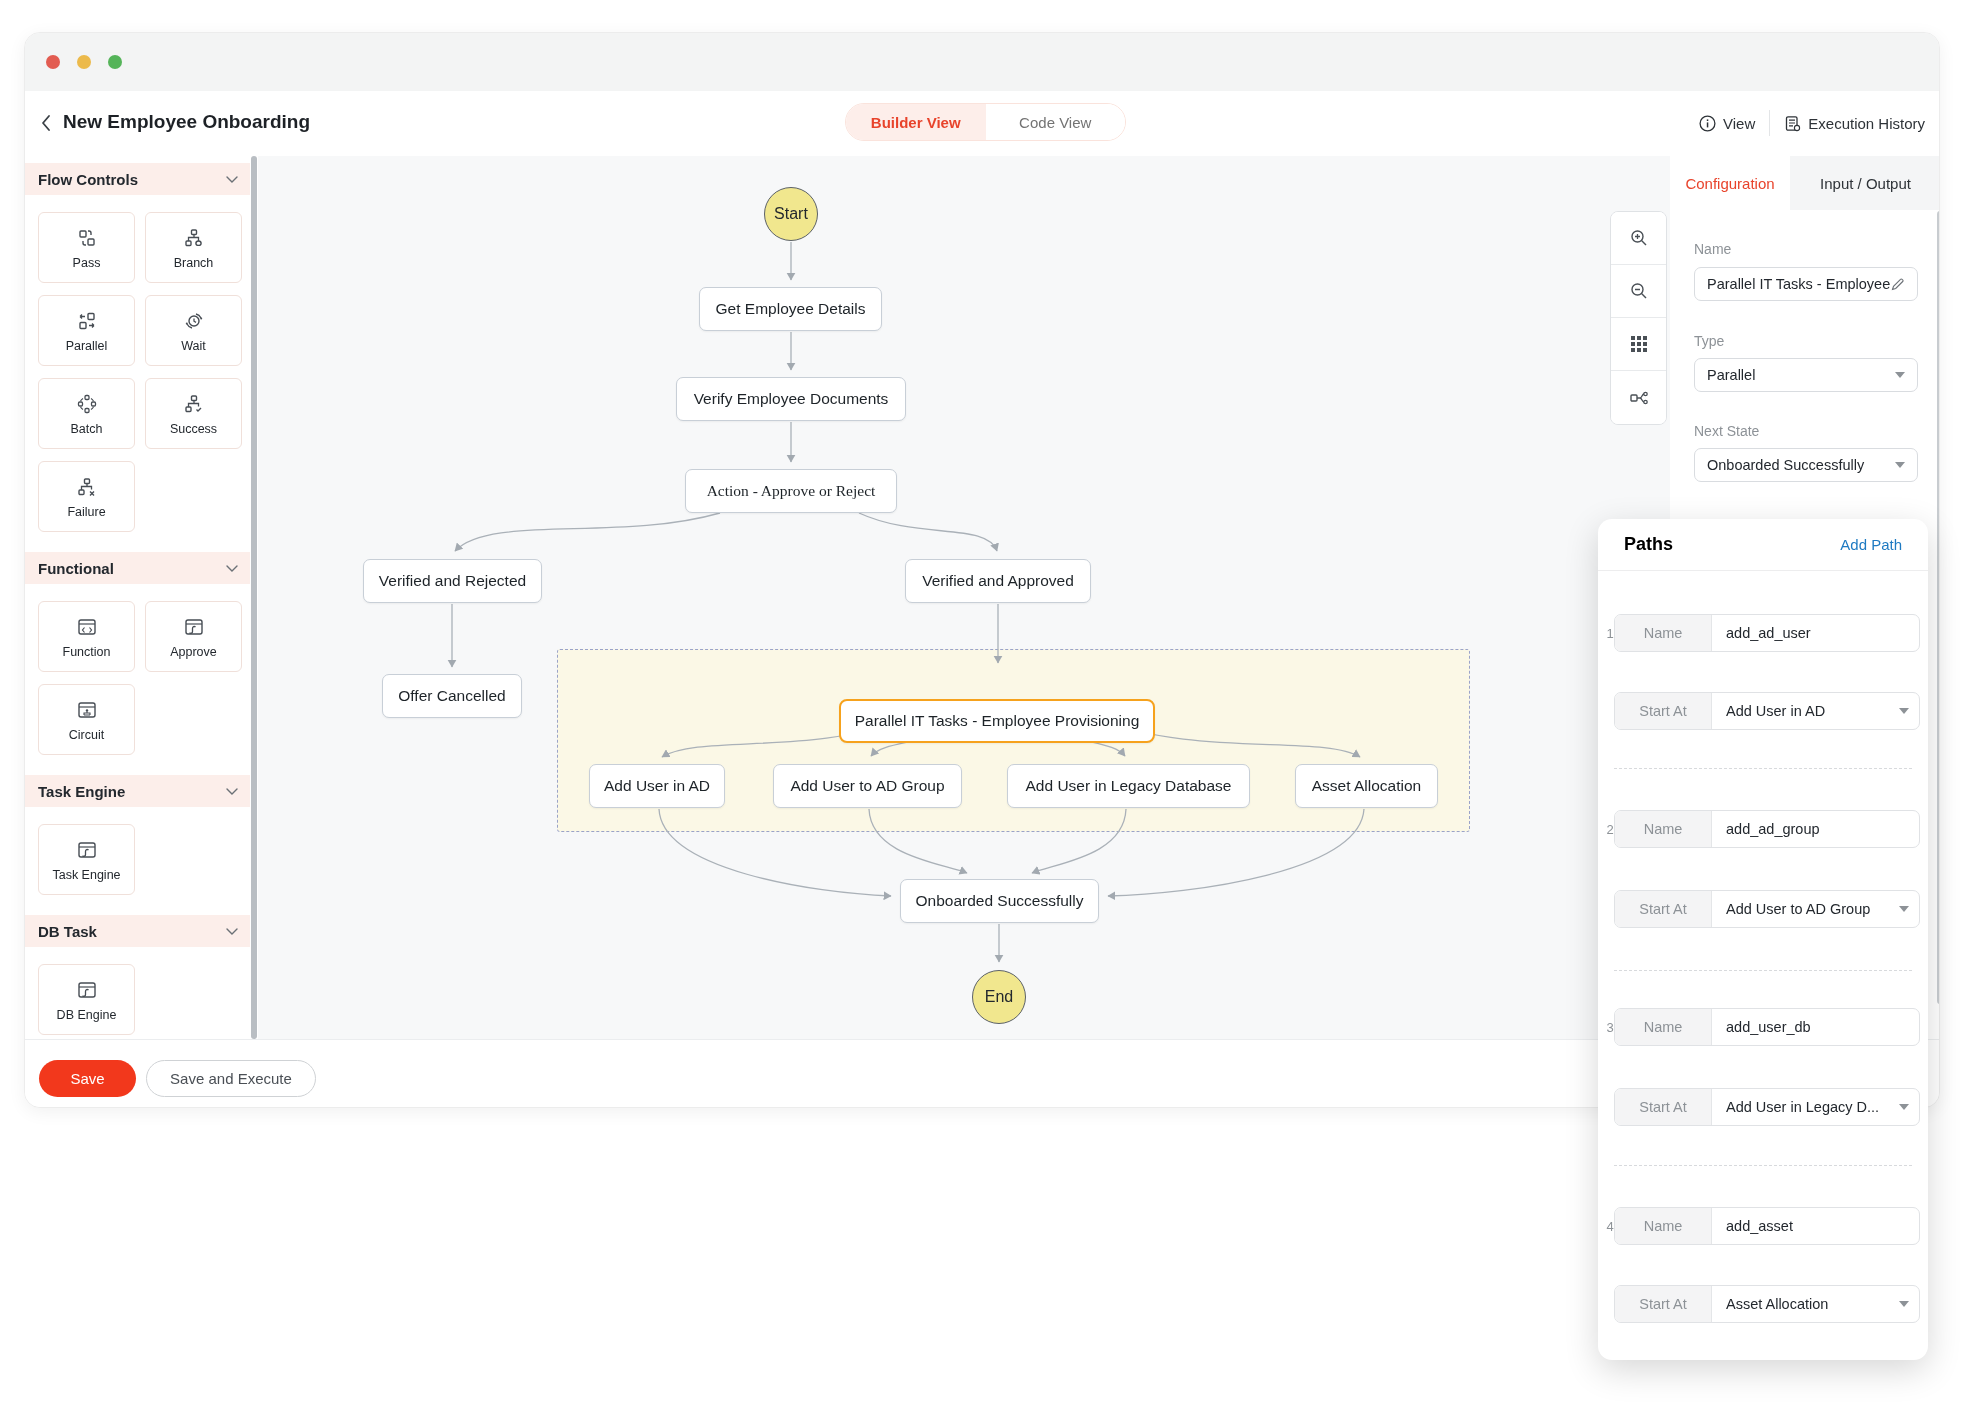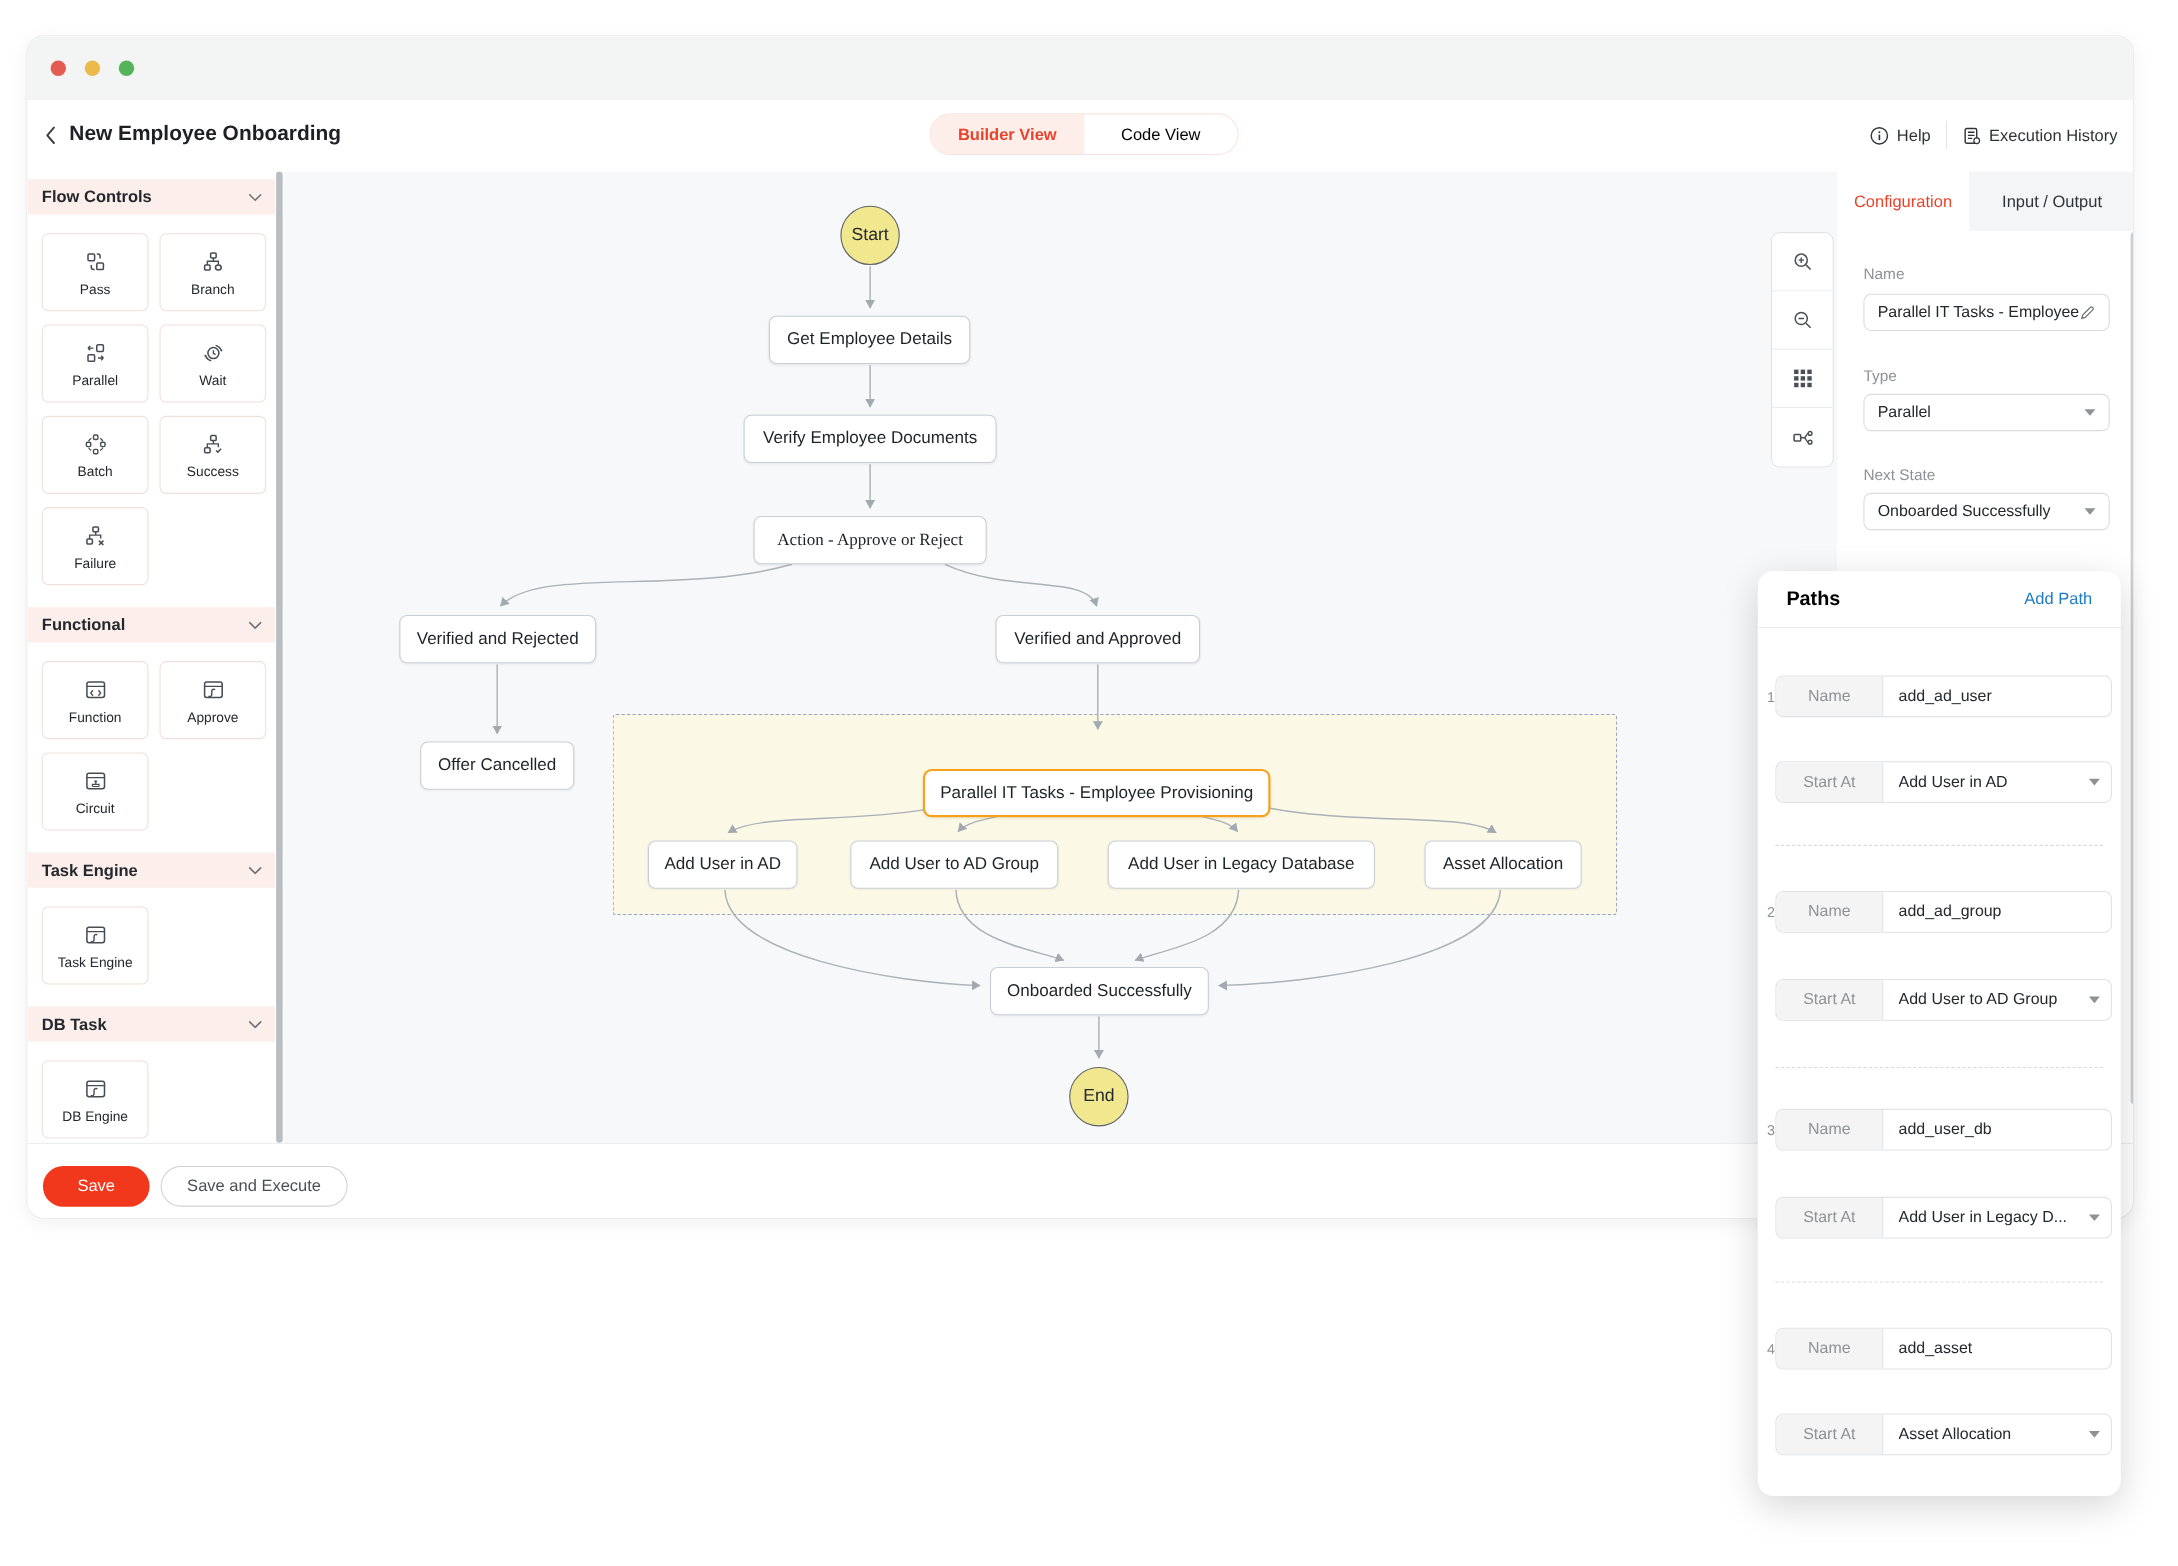--- a/index.html
+++ b/index.html
@@ -19,21 +19,21 @@
   .tl-yellow{left:52px;background:#ecba4b;}
   .tl-green{left:83px;background:#55b459;}
   
   .header{position:absolute;left:0;top:58px;width:100%;height:65px;background:#fff;}
   .back-btn{position:absolute;left:10px;top:20px;width:24px;height:24px;cursor:pointer;}
   .page-title{position:absolute;left:38px;top:20px;font-size:19px;font-weight:700;color:#1d2126;}
   .view-toggle{position:absolute;left:820px;top:12px;width:281px;height:38px;border:1px solid #fae3dc;
     border-radius:19px;display:flex;overflow:hidden;background:#fff;box-sizing:border-box;}
   .view-seg{flex:1;display:flex;align-items:center;justify-content:center;font-size:15px;cursor:pointer;}
   .view-seg.active{background:#fdeeea;color:#e8432b;font-weight:700;}
-  .view-seg.inactive{background:#fff;color:#000000;}
+  .view-seg.inactive{background:#fff;color:#737373;}
   .header-right{position:absolute;right:14px;top:16px;height:32px;display:flex;align-items:center;gap:14px;}
   .hdr-link{display:flex;align-items:center;gap:7px;font-size:15px;color:#2e3338;cursor:pointer;}
   .hdr-divider{width:1px;height:26px;background:#e3e5e7;}
   
   .sidebar{position:absolute;left:0;top:123px;width:233px;height:883px;background:#fff;overflow:hidden;}
   .sb-scrollbar{position:absolute;right:1px;top:0;width:6px;height:883px;background:#b9bec3;border-radius:3px;}
   .sb-section-header{width:225px;height:32px;background:#fceeea;display:flex;align-items:center;
     justify-content:space-between;padding:0 12px 0 13px;box-sizing:border-box;cursor:pointer;}
   .sb-section-header .sb-title{font-size:15px;font-weight:700;color:#23282e;}
   .sb-grid{margin:17px 0 20px 13px;display:grid;grid-template-columns:97px 97px;gap:12px 10px;}
@@ -116,21 +116,21 @@
       <div class="view-seg inactive">Code View</div>
     </div>
 
     <div class="header-right">
       <div class="hdr-link">
         <svg width="17" height="17" viewBox="0 0 17 17">
             <circle cx="8.5" cy="8.5" r="7.4" fill="none" stroke="#2e3338" stroke-width="1.3"></circle>
             <rect x="7.8" y="7.4" width="1.5" height="5" fill="#2e3338"></rect>
             <rect x="7.8" y="4.4" width="1.5" height="1.6" fill="#2e3338"></rect>
           </svg>
-        <span>Help</span>
+        <span>View</span>
       </div>
       <div class="hdr-divider"></div>
       <div class="hdr-link">
         <svg width="17" height="17" viewBox="0 0 17 17">
             <rect x="2.5" y="1.8" width="10.5" height="13.4" rx="1.5" fill="none" stroke="#2e3338" stroke-width="1.3"></rect>
             <line x1="5" y1="5.2" x2="11" y2="5.2" stroke="#2e3338" stroke-width="1.2"></line>
             <line x1="5" y1="8" x2="11" y2="8" stroke="#2e3338" stroke-width="1.2"></line>
             <line x1="5" y1="10.8" x2="9" y2="10.8" stroke="#2e3338" stroke-width="1.2"></line>
             <circle cx="13" cy="13" r="2.6" fill="#fff" stroke="#2e3338" stroke-width="1.1"></circle>
           </svg>

